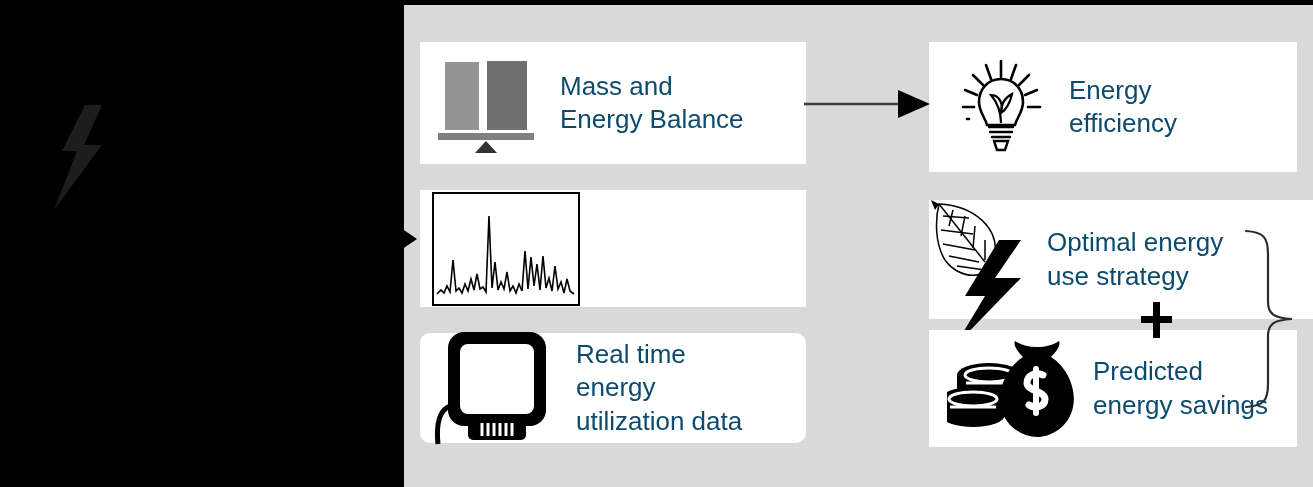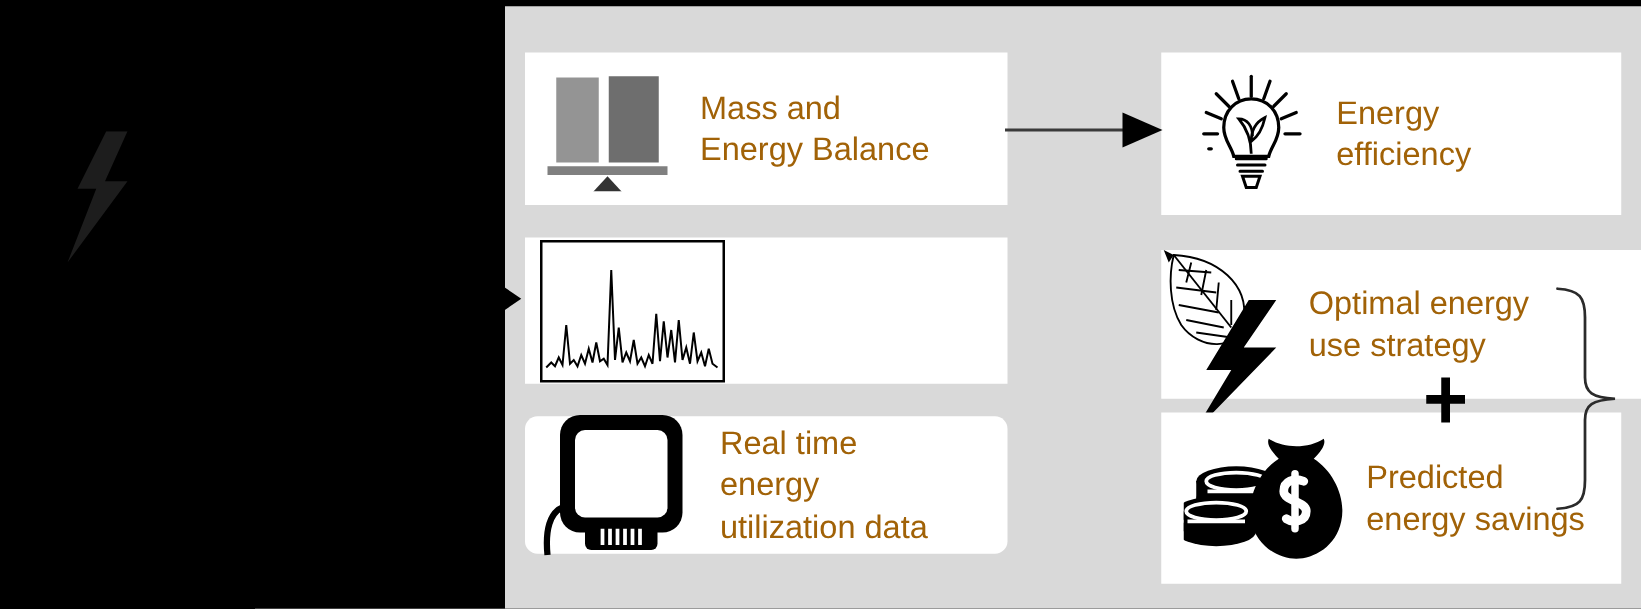--- a/index.html
+++ b/index.html
@@ -38,31 +38,31 @@
   }
 
   
   .card{
     position:absolute;background:#fff;display:flex;align-items:center;
     box-sizing:border-box;
   }
   .card .icon{flex:0 0 auto;display:flex;align-items:center;justify-content:center;}
   .card .icon svg{display:block;}
   .card .label{
-    font-size:26px;line-height:1.28;color:#a16207;white-space:pre-line;
+    font-size:26px;line-height:1.28;color:#0c4a6e;white-space:pre-line;
   }
 
   
   #card-mass   {left:16px; top:42px;  width:386px;height:122px; padding-left:14px;}
   #card-data   {left:16px; top:190px; width:386px;height:117px; padding-left:12px;}
   #card-real   {left:16px; top:333px; width:386px;height:110px; padding-left:14px;border-radius:10px;}
   
   #card-eff    {left:525px;top:42px;  width:368px;height:130px; padding-left:26px;}
   #card-opt    {left:525px;top:200px; width:428px;height:119px; }
-  #card-save   {left:525px;top:330px; width:368px;height:137px; padding-left:18px;}
+  #card-save   {left:525px;top:330px; width:368px;height:117px; padding-left:18px;}
 
   #card-mass .label{margin-left:18px;}
   #card-data .label{margin-left:26px;}
   #card-real .label{margin-left:16px;}
   #card-eff  .label{margin-left:22px;}
   #card-opt  .label{margin-left:14px;}
   #card-save .label{margin-left:14px;}
 
   
   .arrow-mass-eff{

